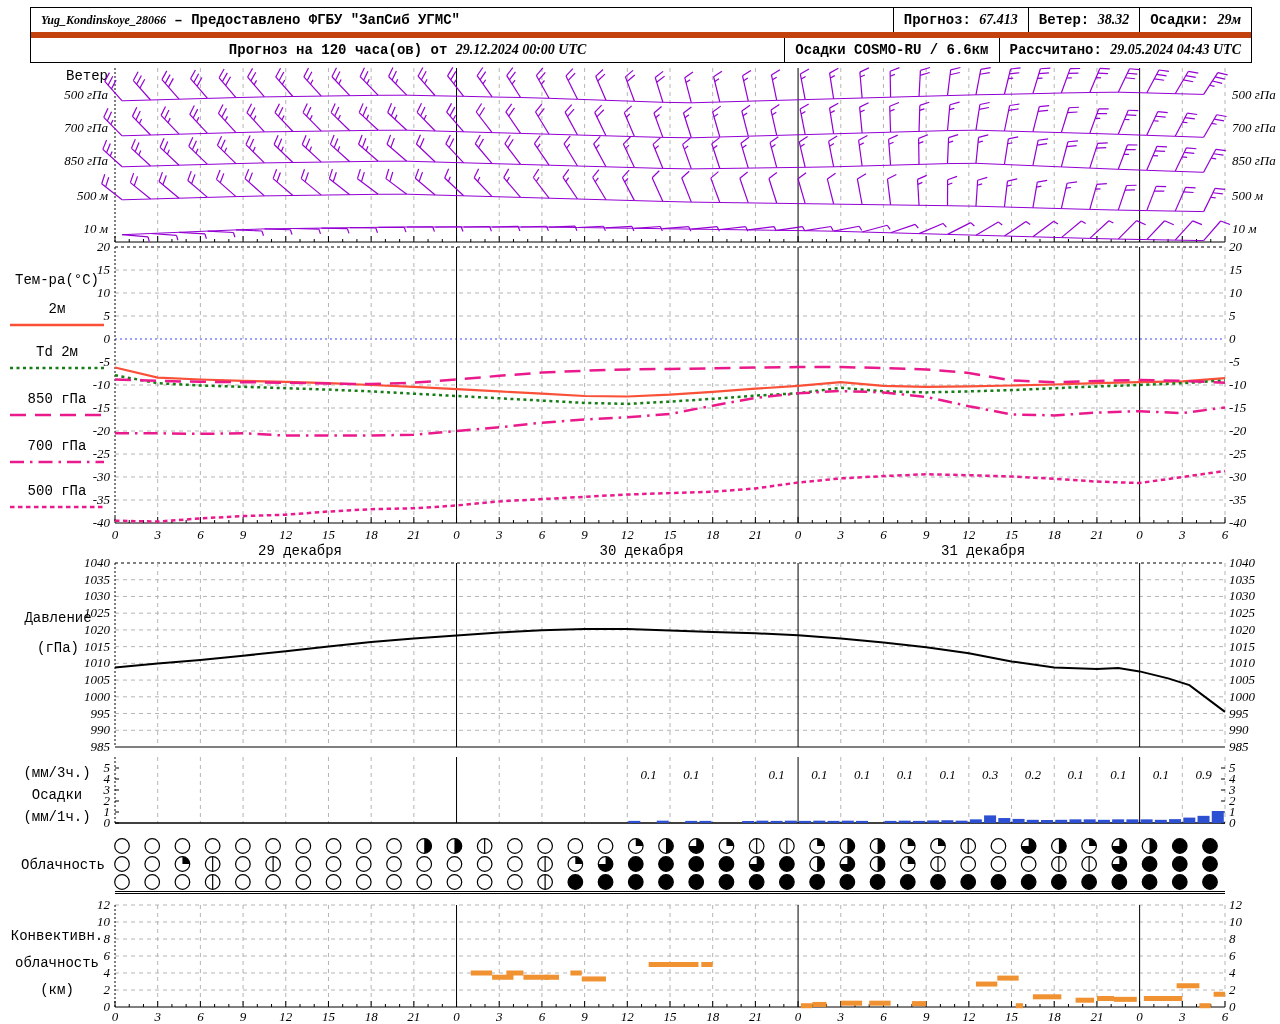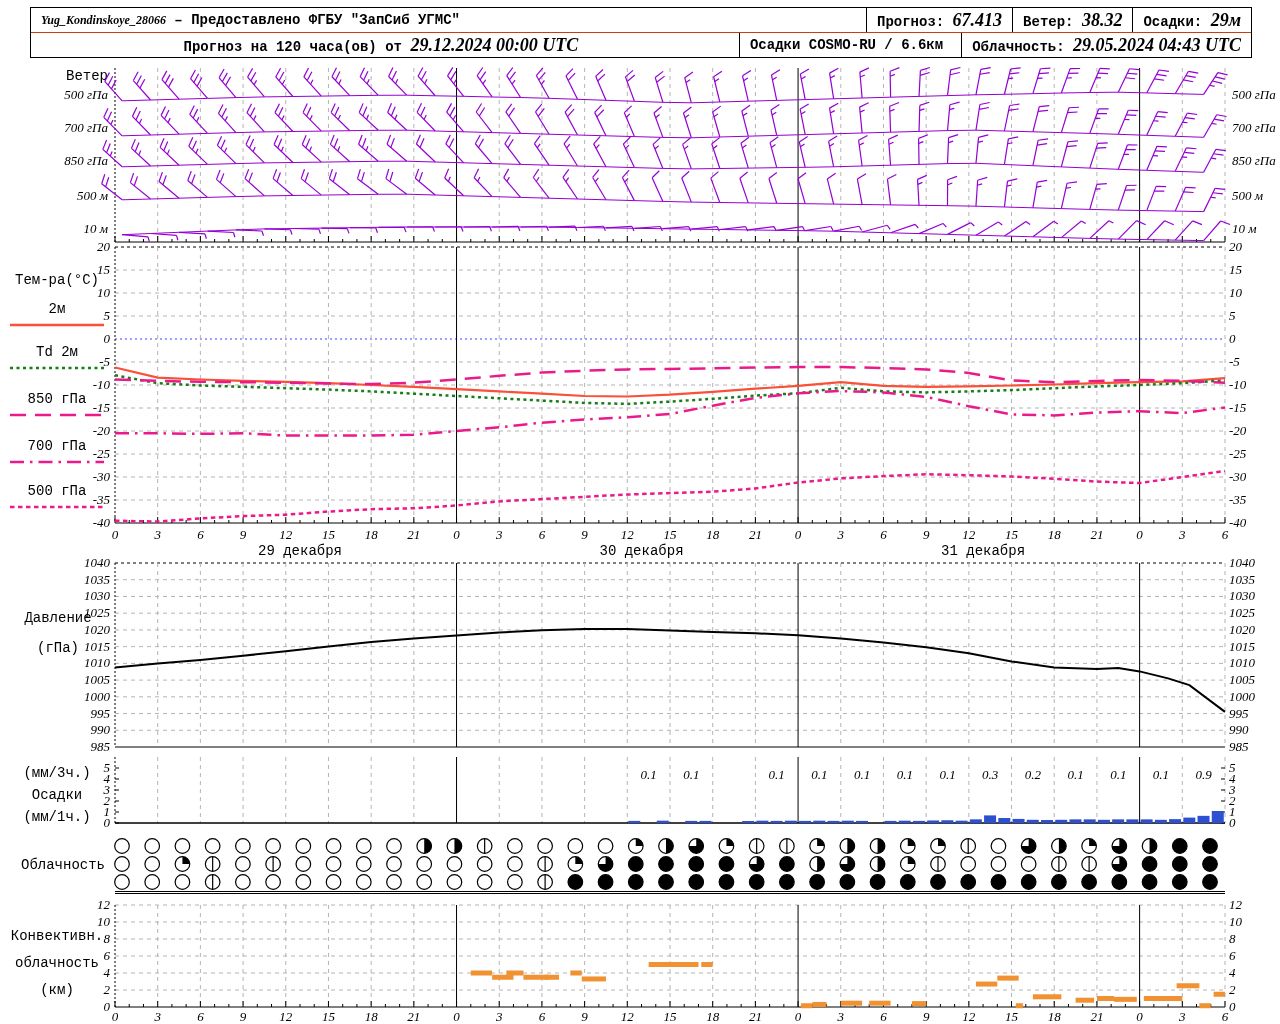--- a/index.html
+++ b/index.html
@@ -1,26 +1,26 @@
 <!DOCTYPE html>
 <html><head>
 <meta charset="utf-8">
 <style>
   html,body{margin:0;padding:0;background:#fff;}
   #page{position:relative;width:1280px;height:1024px;background:#fff;overflow:hidden;
         font-family:"Liberation Mono",monospace;color:#000;}
   #chart{position:absolute;left:0;top:0;}
   .hdr{position:absolute;left:30px;top:7px;width:1220px;border:1px solid #000;background:#fff;z-index:5;}
   .hdr-row{display:flex;height:24px;line-height:24px;font-size:14px;font-weight:bold;white-space:nowrap;}
-  .hdr-row + .hdr-row{border-top:1px solid #c2410c;gap:8px;}
+  .hdr-row + .hdr-row{border-top:6px solid #c2410c;}
   .hdr-cell{padding:0 10px;overflow:hidden;}
   .hdr-cell.sep{border-left:1px solid #000;}
   .grow{flex:1;}
   .station{font-family:"Liberation Serif",serif;font-style:italic;font-weight:bold;font-size:12px;}
-  .it{font-family:"Liberation Serif",serif;font-style:italic;font-weight:bold;font-size:18px;}
+  .it{font-family:"Liberation Serif",serif;font-style:italic;font-weight:bold;font-size:14px;}
   .ctr{text-align:center;}
   
   .num{font:italic 13px "Liberation Serif",serif;fill:#000;}
   .lbl{font:14px "Liberation Mono",monospace;fill:#000;}
   .pv{font:italic 13px "Liberation Serif",serif;fill:#000;}
   .date{font:14px "Liberation Mono",monospace;fill:#000;}
 </style>
 </head>
 <body>
 
@@ -1494,19 +1494,19 @@
     <div class="hdr-row">
       <div class="hdr-cell grow ctr">
         <span>Прогноз на 120 часа(ов) от</span>
         <span class="it">29.12.2024 00:00 UTC</span>
       </div>
       <div class="hdr-cell sep">
         <span>Осадки</span>
         <span>COSMO-RU / 6.6км</span>
       </div>
       <div class="hdr-cell sep">
-        <span>Облачность:</span>
+        <span>Рассчитано:</span>
         <span class="it">29.05.2024 04:43 UTC</span>
       </div>
     </div>
   </div>
 
 </div>
 
 </body></html>

